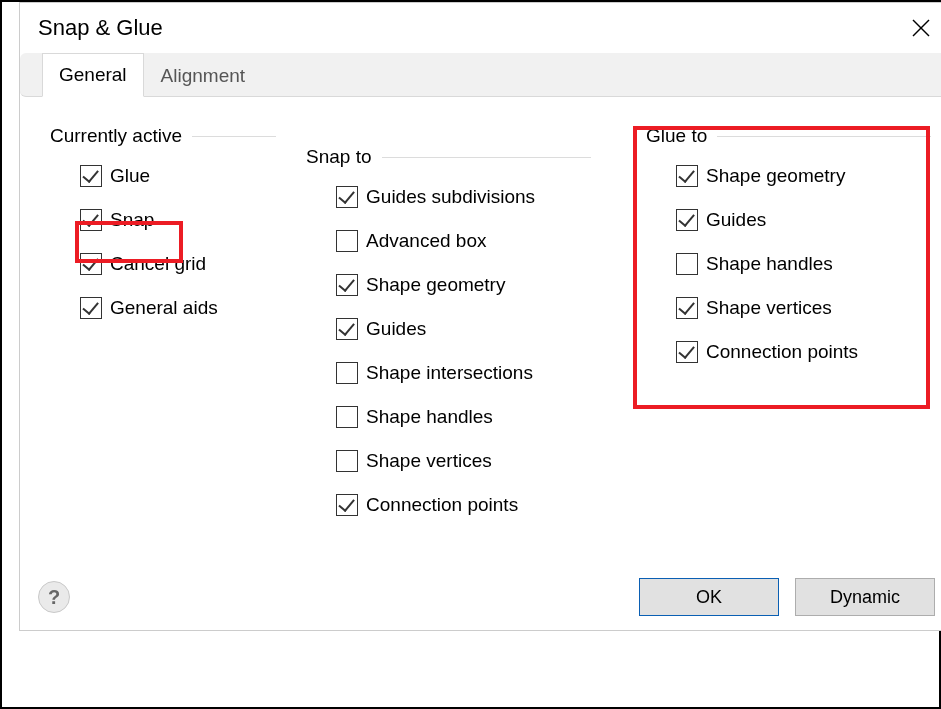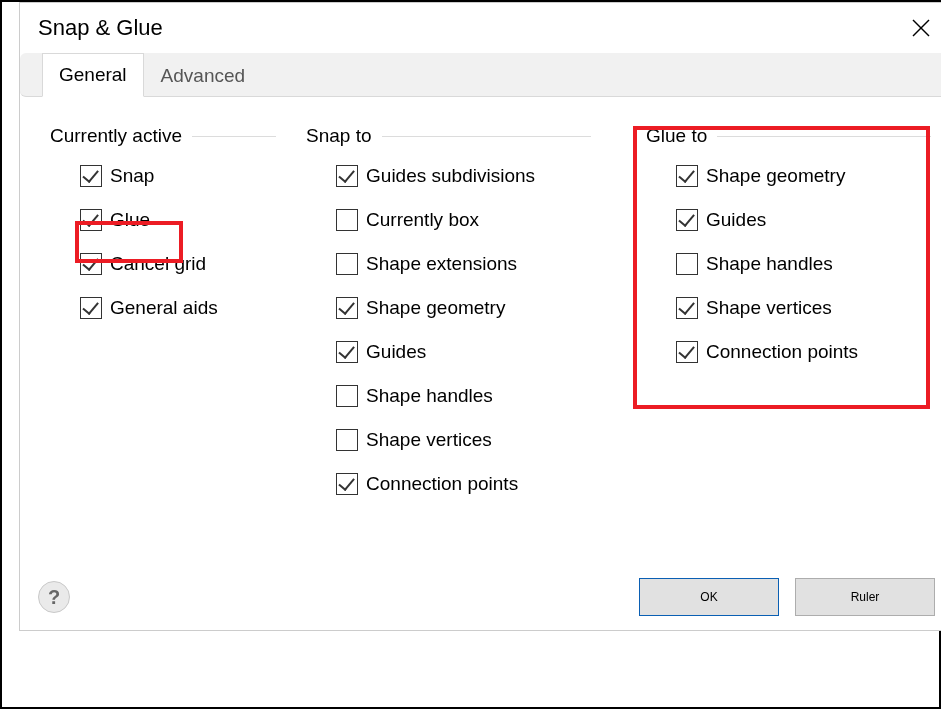--- a/index.html
+++ b/index.html
@@ -79,21 +79,21 @@
     .content {
       padding: 28px 22px 0 30px;
       display: flex;
       gap: 30px;
     }
     .column {
       display: flex;
       flex-direction: column;
     }
     .col1 { width: 230px; }
-    .col2 { width: 290px; }
+    .col2 { width: 290px; margin-top: 21px; }
     .col3 { width: 290px; margin-left: 25px; }
     .group-header {
       display: flex;
       align-items: center;
       margin-bottom: 16px;
     }
     .group-title {
       font-size: 19px;
       color: #000;
       padding-right: 10px;
@@ -182,21 +182,21 @@
       font-weight: bold;
       border-radius: 50%;
     }
     .spacer { flex: 1; }
     .dlg-btn {
       width: 140px;
       height: 38px;
       margin-left: 16px;
       background: #e1e1e1;
       border: 1px solid #adadad;
-      font-size: 12px;
+      font-size: 18px;
       display: flex;
       align-items: center;
       justify-content: center;
       cursor: pointer;
     }
     .dlg-btn.primary {
       border: 1.5px solid #0a5fb3;
     }
   </style>
 </head>
@@ -211,38 +211,38 @@
       <div class="close-btn">
         <svg viewBox="0 0 20 20">
           <line x1="2" y1="2" x2="18" y2="18" stroke="#000" stroke-width="1.5"></line>
           <line x1="18" y1="2" x2="2" y2="18" stroke="#000" stroke-width="1.5"></line>
         </svg>
       </div>
     </div>
 
     <div class="tabbar">
       <div class="tab active">General</div>
-      <div class="tab">Advanced</div>
+      <div class="tab">Alignment</div>
     </div>
 
     <div class="content">
 
       <div class="column col1">
         <div class="group-header">
           <span class="group-title">Currently active</span>
           <span class="group-line"></span>
         </div>
         <div class="checklist">
           <div class="check-row">
             <span class="checkbox checked"></span>
+            <span class="check-label">Glue</span>
+          </div>
+          <div class="check-row">
+            <span class="checkbox checked"></span>
             <span class="check-label">Snap</span>
-          </div>
-          <div class="check-row">
-            <span class="checkbox checked"></span>
-            <span class="check-label">Glue</span>
           </div>
           <div class="check-row">
             <span class="checkbox checked"></span>
             <span class="check-label">Cancel grid</span>
           </div>
           <div class="check-row">
             <span class="checkbox checked"></span>
             <span class="check-label">General aids</span>
           </div>
         </div>
@@ -253,33 +253,33 @@
           <span class="group-title">Snap to</span>
           <span class="group-line"></span>
         </div>
         <div class="checklist">
           <div class="check-row">
             <span class="checkbox checked"></span>
             <span class="check-label">Guides subdivisions</span>
           </div>
           <div class="check-row">
             <span class="checkbox"></span>
-            <span class="check-label">Currently box</span>
-          </div>
-          <div class="check-row">
-            <span class="checkbox"></span>
-            <span class="check-label">Shape extensions</span>
+            <span class="check-label">Advanced box</span>
           </div>
           <div class="check-row">
             <span class="checkbox checked"></span>
             <span class="check-label">Shape geometry</span>
           </div>
           <div class="check-row">
             <span class="checkbox checked"></span>
             <span class="check-label">Guides</span>
+          </div>
+          <div class="check-row">
+            <span class="checkbox"></span>
+            <span class="check-label">Shape intersections</span>
           </div>
           <div class="check-row">
             <span class="checkbox"></span>
             <span class="check-label">Shape handles</span>
           </div>
           <div class="check-row">
             <span class="checkbox"></span>
             <span class="check-label">Shape vertices</span>
           </div>
           <div class="check-row">
@@ -322,17 +322,17 @@
 
     <div class="highlight-box-glue hl1"></div>
     <div class="highlight-box-glue hl2"></div>
 
     <div class="button-row">
       <div class="help-btn">
         <span>?</span>
       </div>
       <div class="spacer"></div>
       <div class="dlg-btn primary">OK</div>
-      <div class="dlg-btn">Ruler</div>
+      <div class="dlg-btn">Dynamic</div>
     </div>
 
   </div>
 </div>
 
 </body></html>

